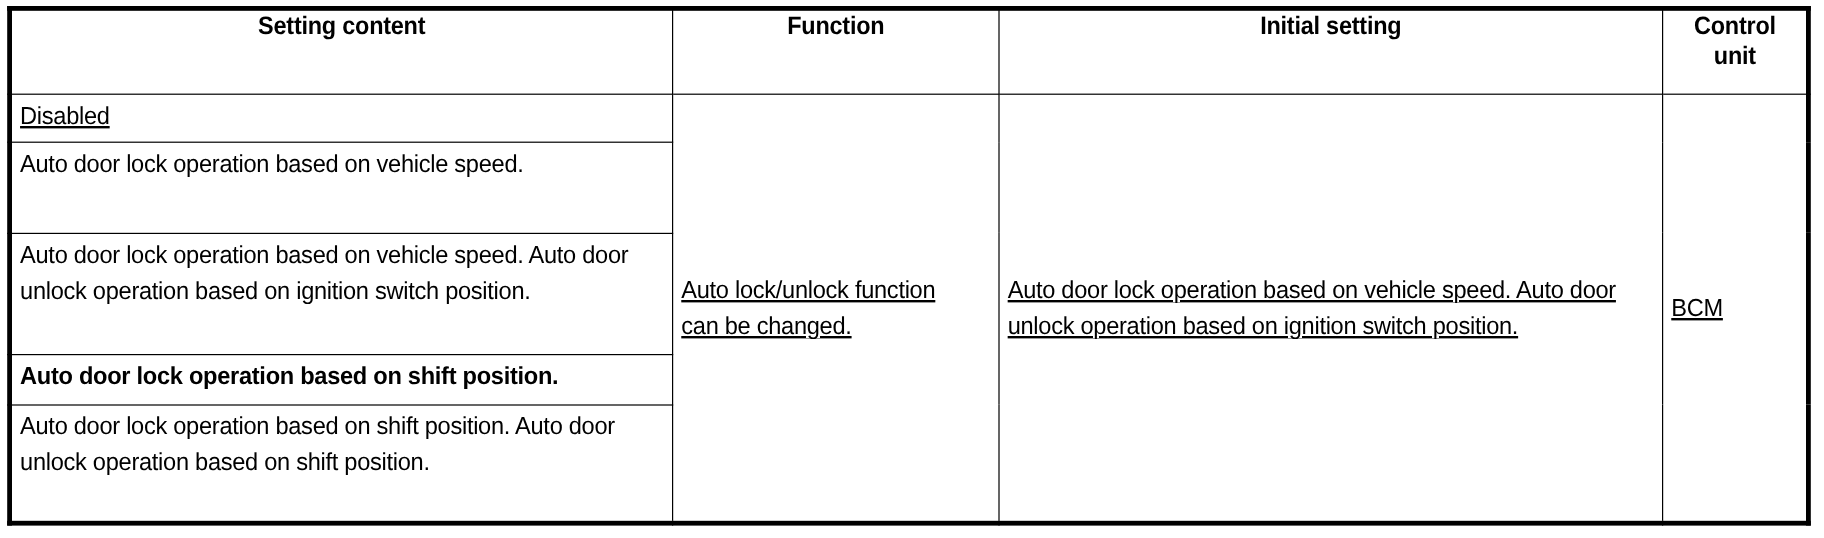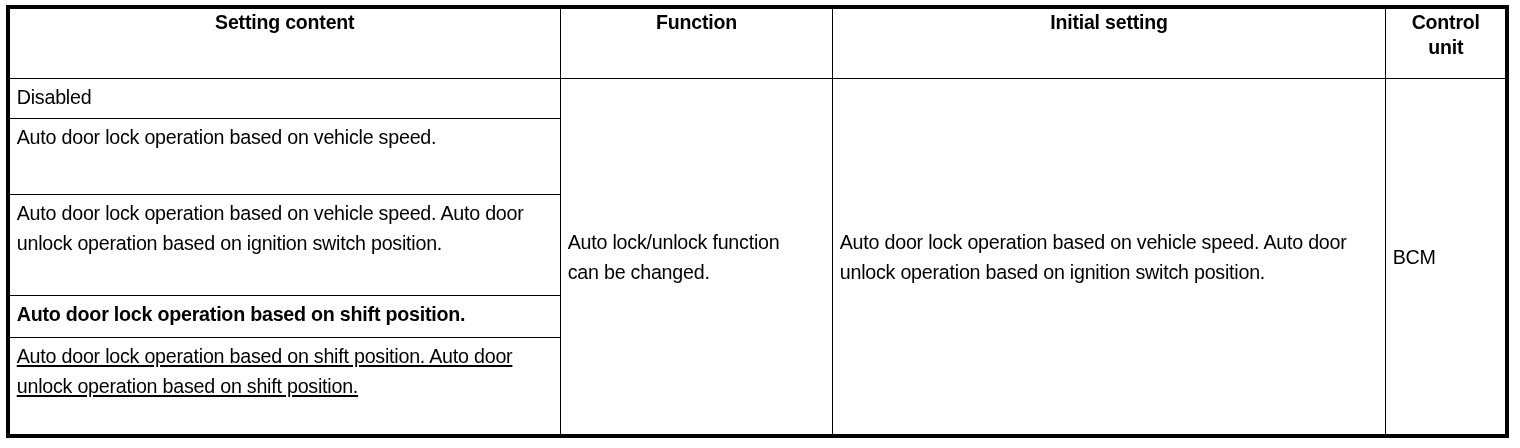--- a/index.html
+++ b/index.html
@@ -77,25 +77,25 @@
   }
   td.mid {
     vertical-align: middle;
   }
   td.mid .cell-text {
     padding-top: 0;
     padding-bottom: 0;
   }
 
   
-  tr.r-1 td { height: 38px; }
+  tr.r-1 td { height: 38px; text-decoration: underline; }
   tr.r-2 td { height: 72px; }
   tr.r-3 td { height: 97px; }
   tr.r-4 td { height: 40px; font-weight: bold; }
-  tr.r-5 td { height: 93px; text-decoration: underline; }
+  tr.r-5 td { height: 93px; }
 </style>
 </head>
 <body>
 
 <div class="sheet">
 
   <table class="spec-table">
     <colgroup>
       <col class="c-setting">
       <col class="c-function">

